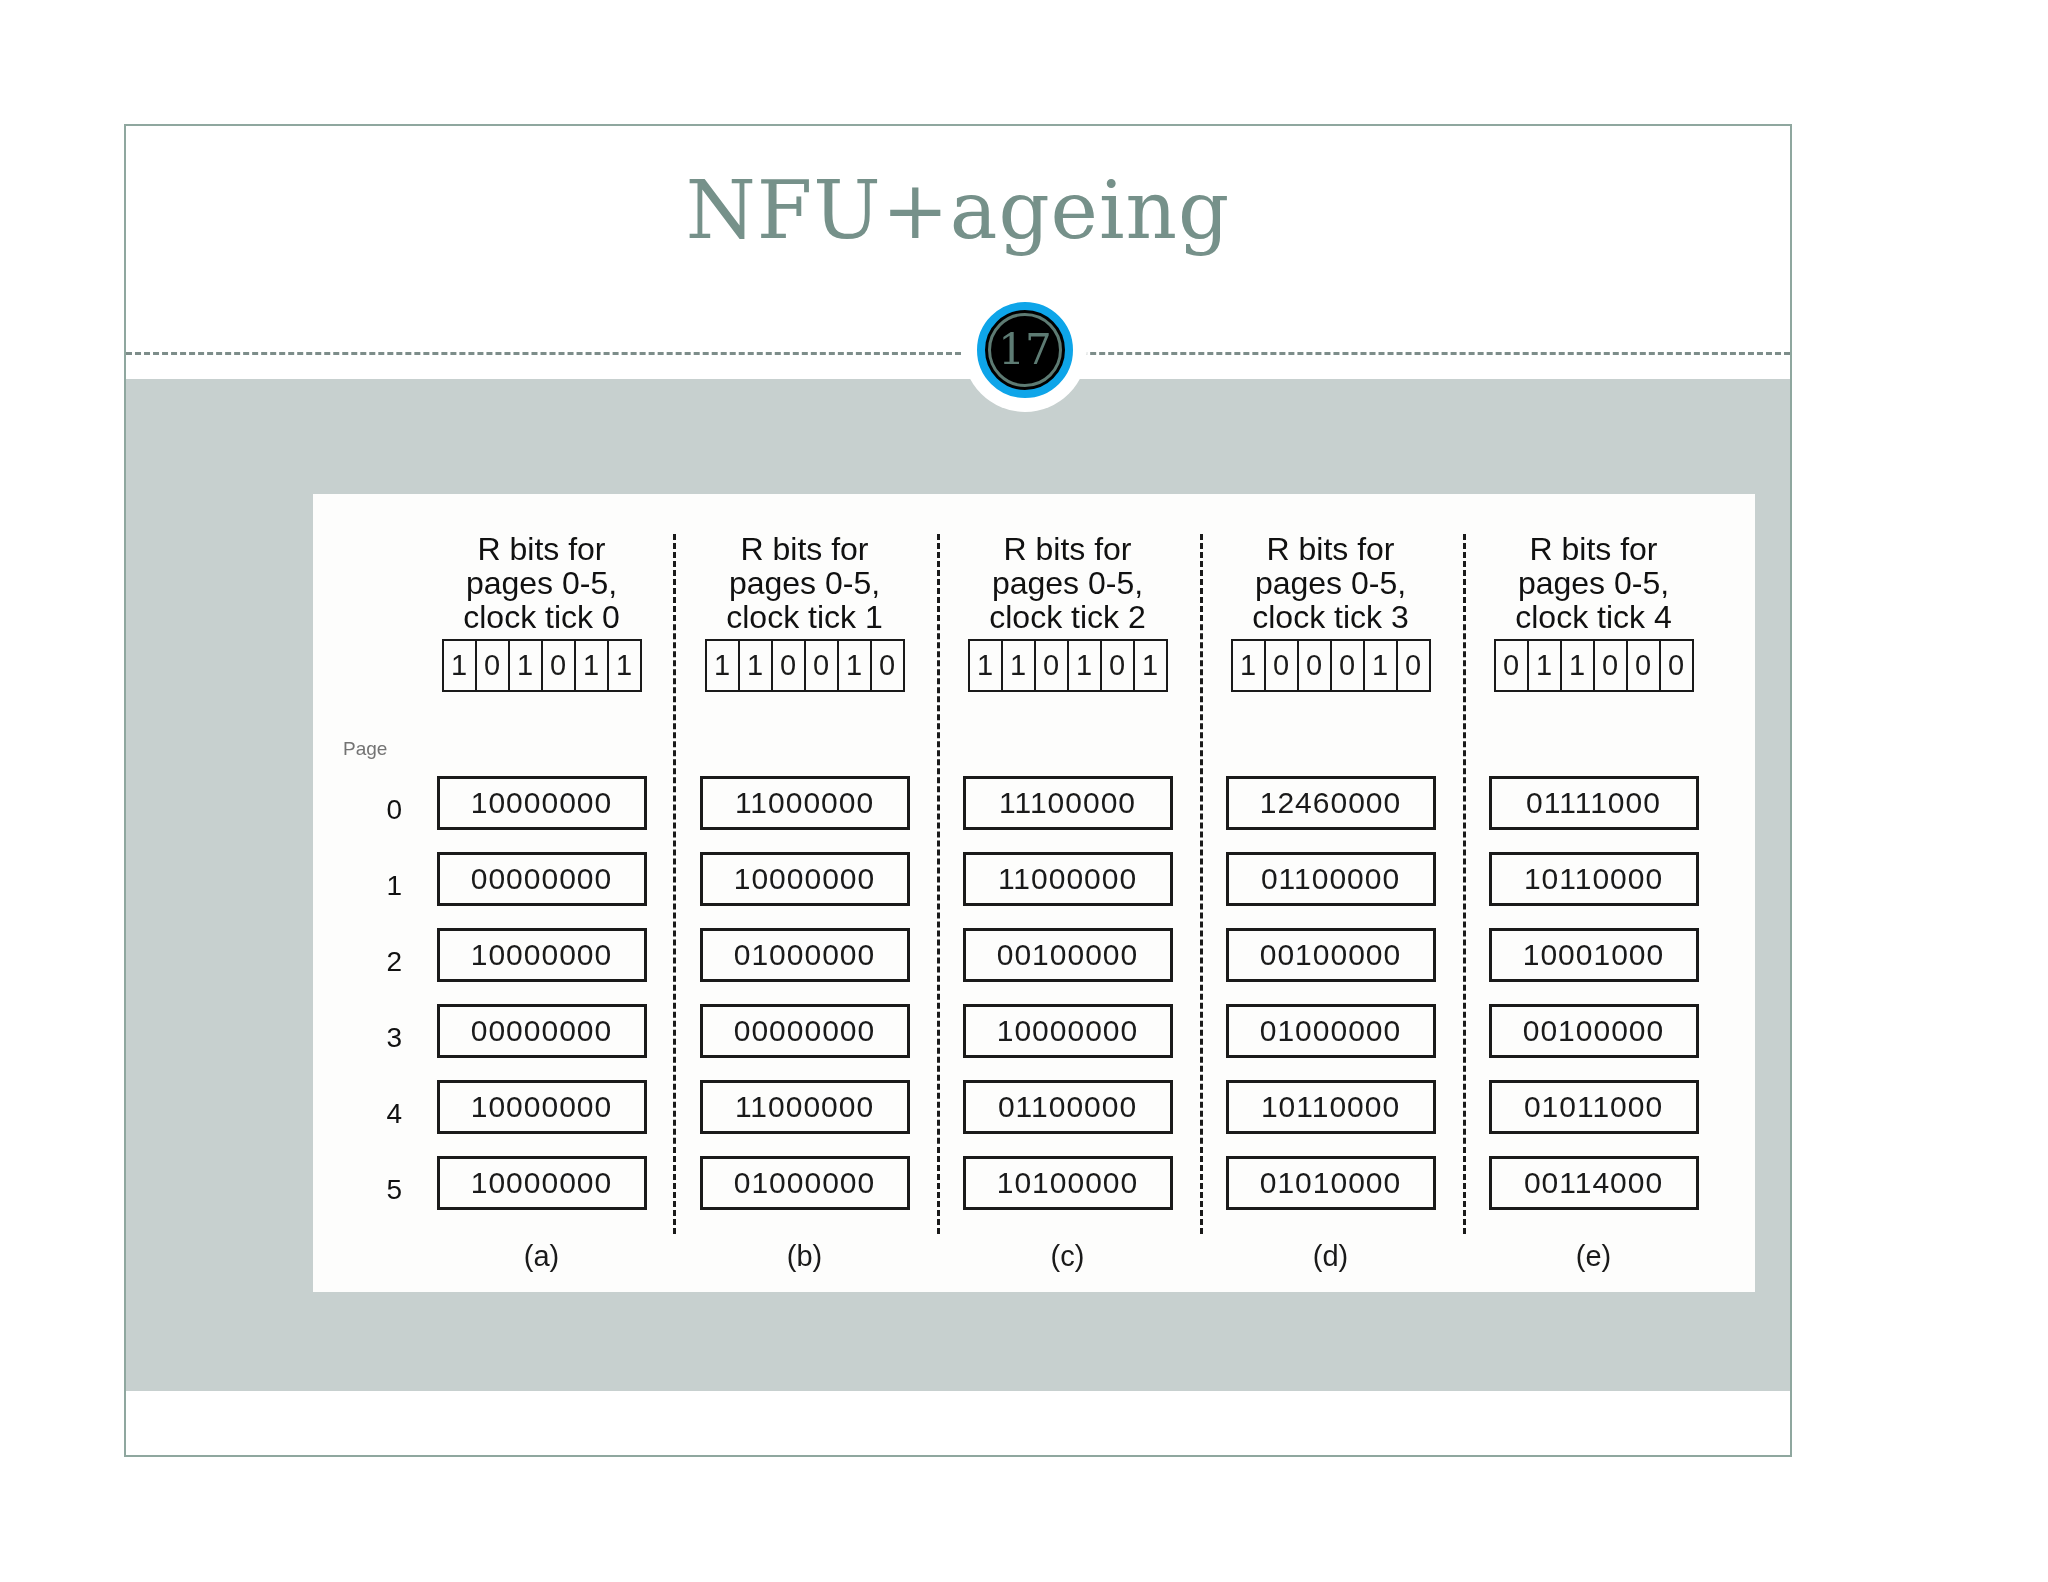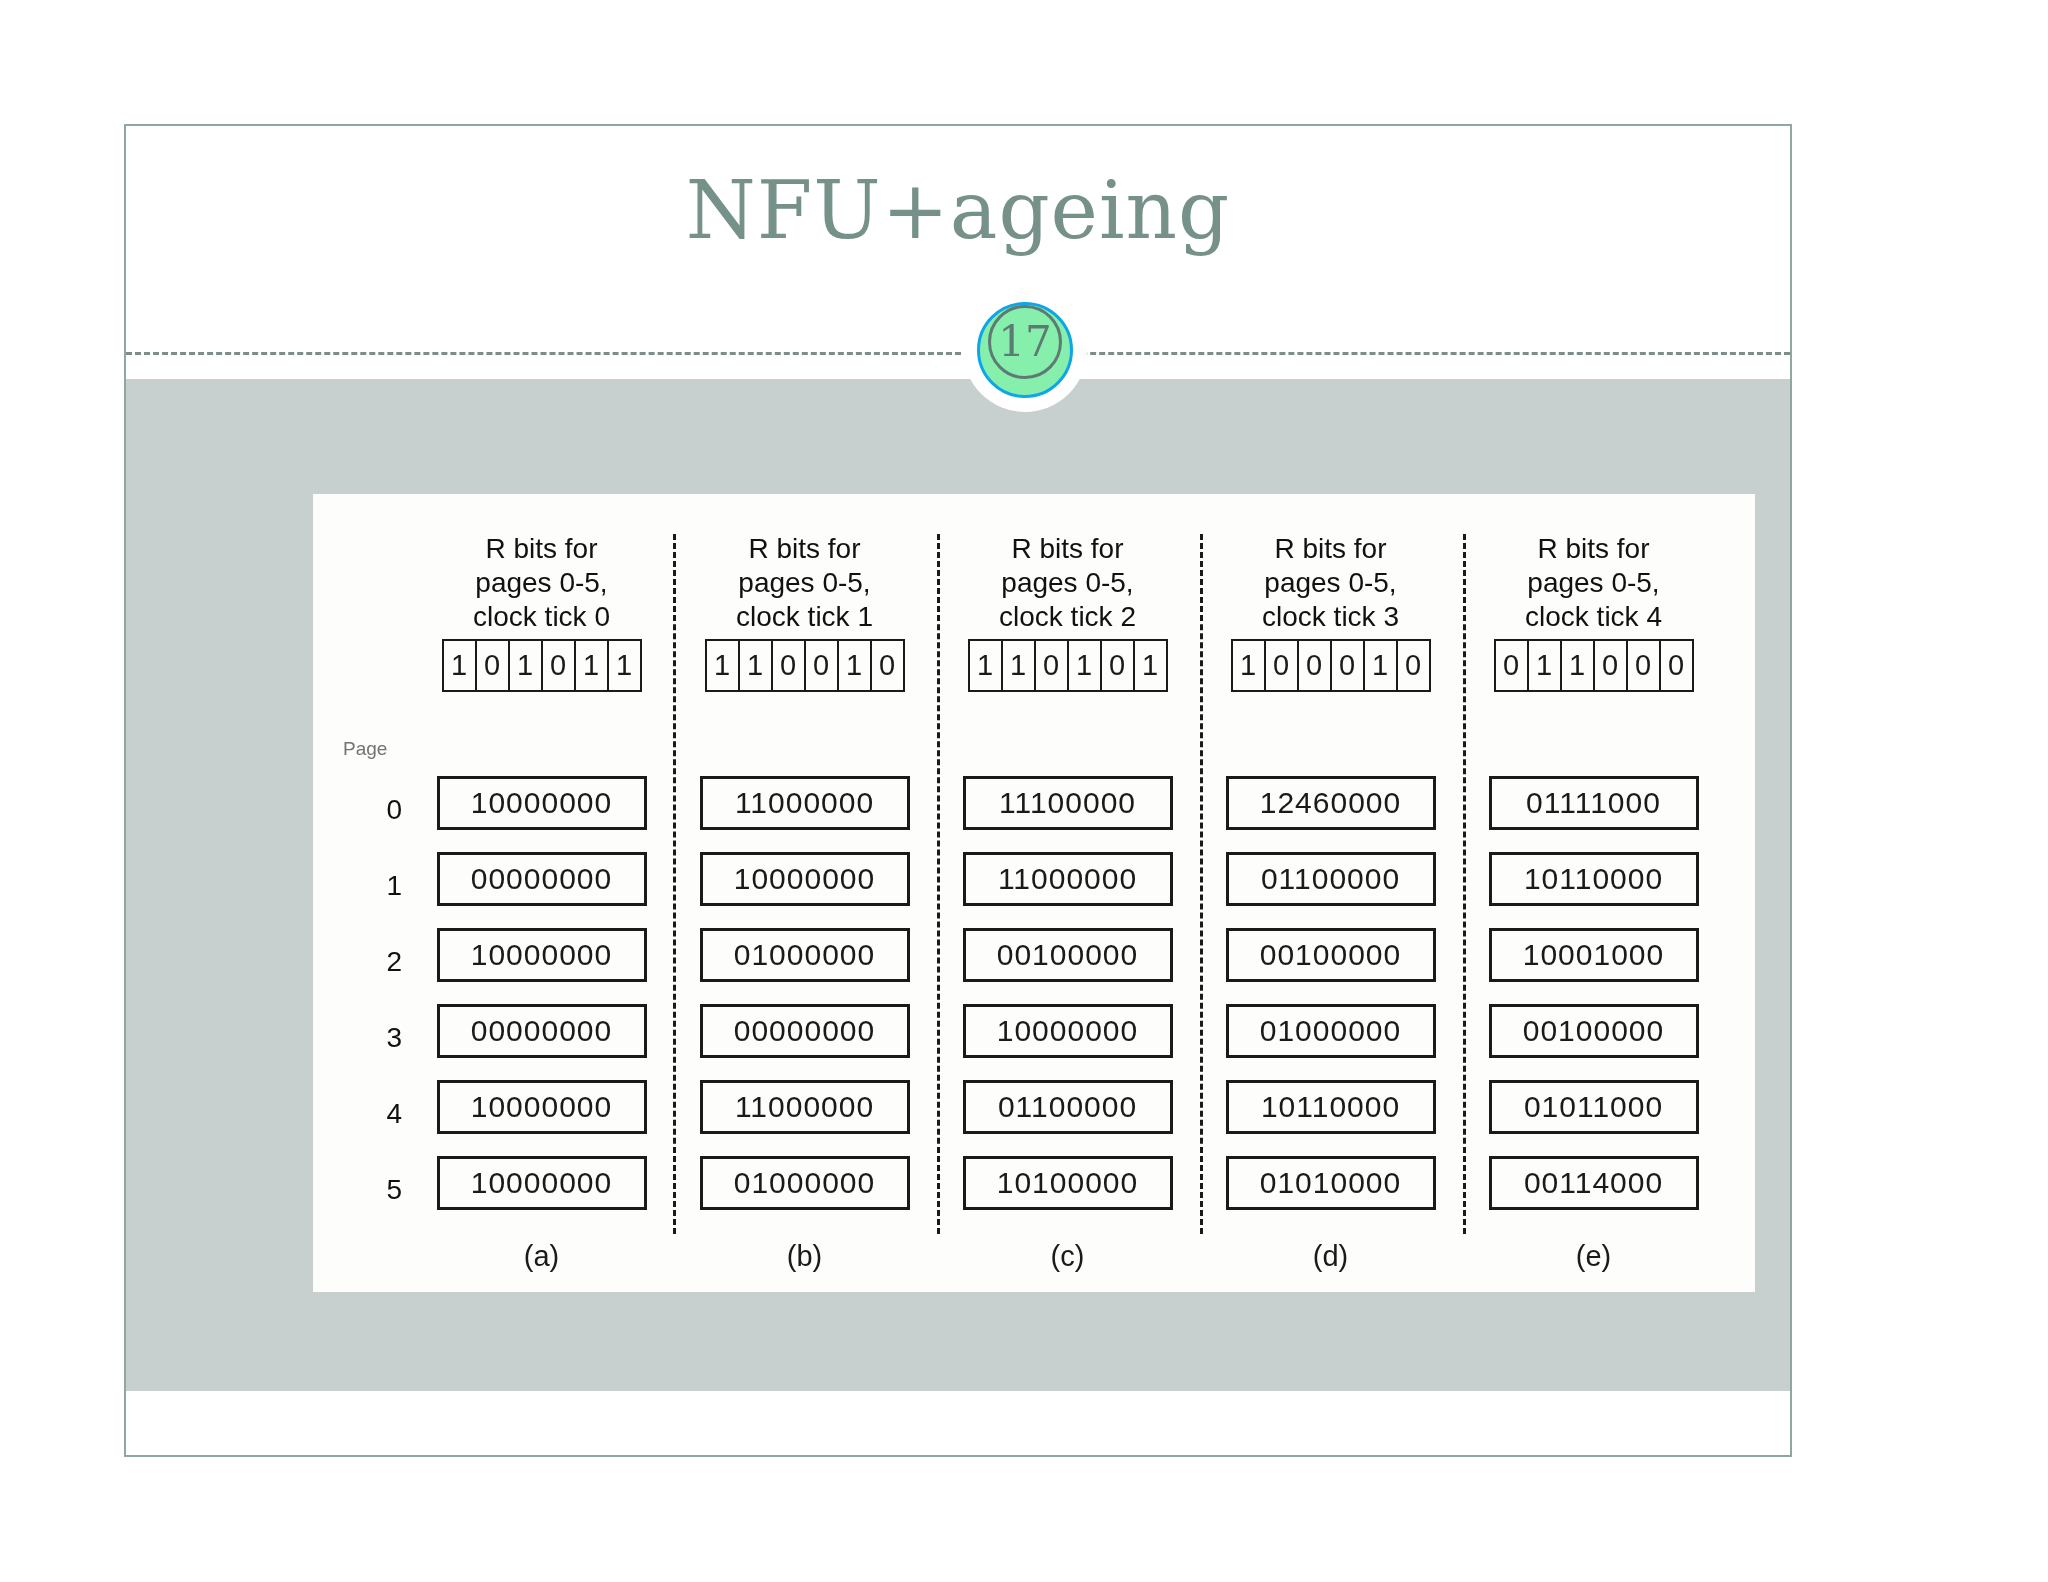--- a/index.html
+++ b/index.html
@@ -29,22 +29,22 @@
   
   .content-area { position:absolute; left:0; right:0; top:253px; bottom:64px; background:#c7d0cf; }
 
   
   .badge-halo {
     position:absolute; left:837px; top:162px; width:124px; height:124px;
     background:#ffffff; border-radius:50%;
   }
   .badge-outer {
     position:absolute; left:851px; top:176px; width:96px; height:96px;
-    border:3px solid #0ea5e9; border-radius:50%; background:#86efac;
-    display:flex; justify-content:center;
+    border:8px solid #0ea5e9; border-radius:50%; background:#000000;
+    display:flex; align-items:center; justify-content:center;
   }
   .badge-inner {
     width:74px; height:74px; border:3px solid #5d7b73; border-radius:50%;
     display:flex; align-items:center; justify-content:center;
   }
   .badge-number {
     font-family:"DejaVu Serif", serif; font-size:42px; color:#5d7b73; line-height:1;
   }
 
   
@@ -55,21 +55,21 @@
   .col-separator {
     position:absolute; top:40px; height:700px; width:0;
     border-left:3px dashed #1a1a1a;
   }
   .sep-1 { left:360px; } .sep-2 { left:624px; } .sep-3 { left:887px; } .sep-4 { left:1150px; }
 
   .cols { position:absolute; left:97px; top:0; right:0; bottom:0; display:flex; }
   .col { width:263px; text-align:center; color:#1a1a1a; }
 
   .col-header {
-    margin-top:38px; height:102px; font-size:28px; line-height:34px;
+    margin-top:38px; height:102px; font-size:32px; line-height:34px;
     white-space:pre-line; color:#111;
   }
   .register { margin-top:5px; display:inline-flex; }
   .bit {
     width:35px; height:53px; border:2px solid #1a1a1a; margin-left:-2px;
     display:inline-flex; align-items:center; justify-content:center;
     font-size:29px;
   }
   .bit:first-child { margin-left:0; }
 

